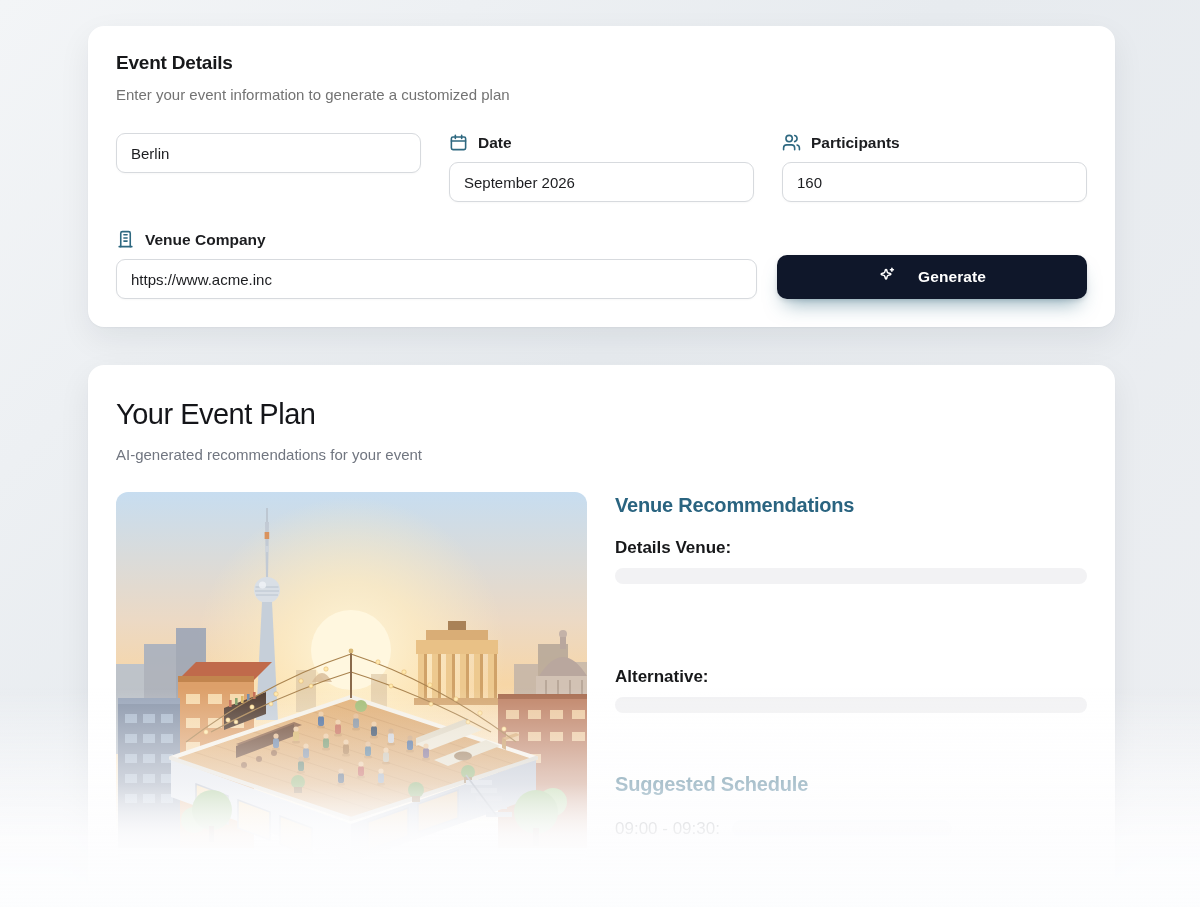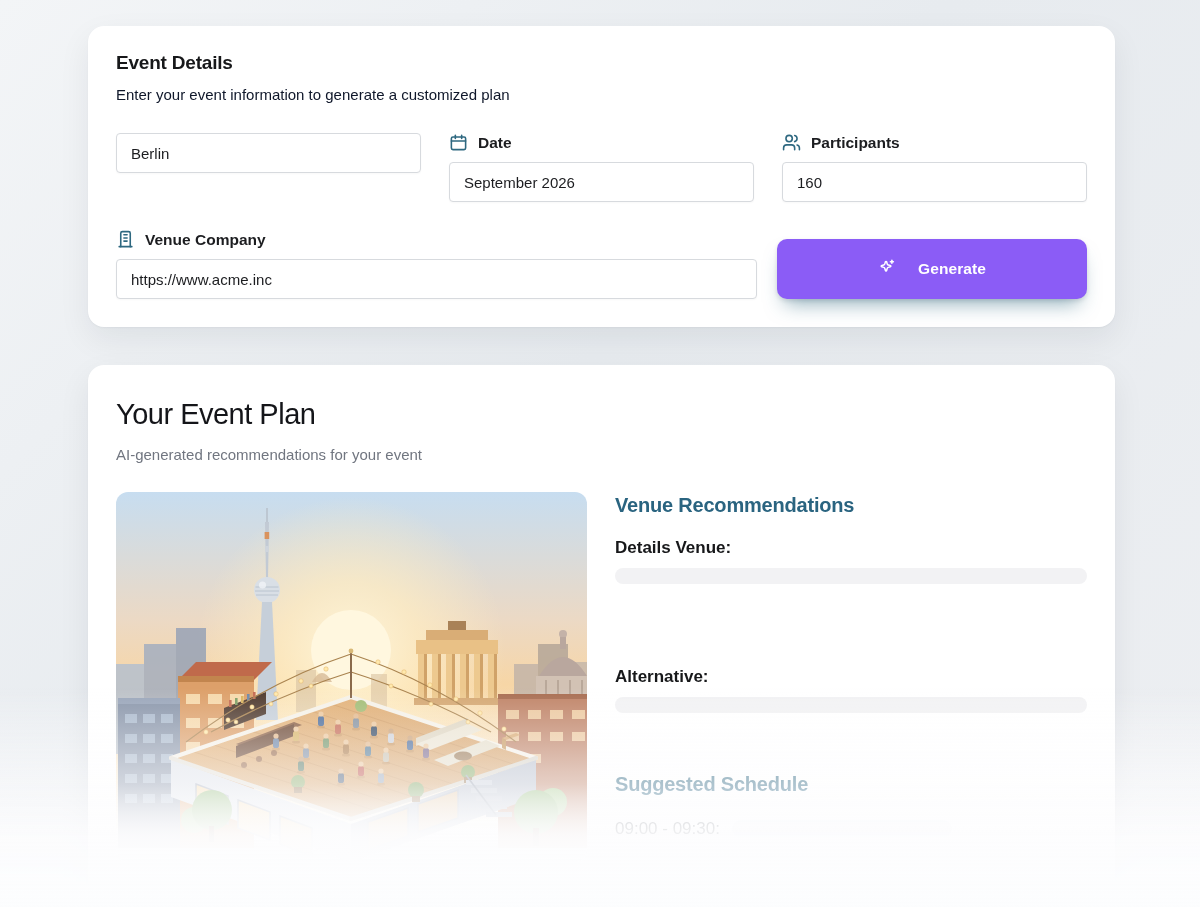--- a/index.html
+++ b/index.html
@@ -12,41 +12,41 @@
   }
   .container { position: absolute; left: 88px; top: 0; width: 1027px; }
   .card {
     background: #ffffff;
     border-radius: 16px;
     box-shadow: 0 1px 2px rgba(16,24,40,.04), 0 12px 32px rgba(16,24,40,.07);
   }
   
   .card-details { margin-top: 26px; padding: 26px 28px 28px; }
   .details-title { font-size: 19px; font-weight: 700; letter-spacing: -0.2px; margin-bottom: 12px; }
-  .details-subtitle { font-size: 15px; color: #0f172a; margin-bottom: 30px; }
+  .details-subtitle { font-size: 15px; color: #737373; margin-bottom: 30px; }
   .fields-grid { display: grid; grid-template-columns: repeat(3, 1fr); gap: 28px; margin-bottom: 28px; }
   .field-label {
     display: flex; align-items: center; gap: 10px;
     font-size: 15.5px; font-weight: 600; color: #1c1d20; margin-bottom: 10px;
   }
   .field-label .icn { display: inline-flex; color: #2e6880; flex: 0 0 auto; }
   .icn svg { width: 19px; height: 19px; stroke: currentColor; fill: none; stroke-width: 2; stroke-linecap: round; stroke-linejoin: round; }
   .text-input {
     width: 100%; height: 40px;
-    border: 1px solid #d7dade; border-radius: 4px;
+    border: 1px solid #d7dade; border-radius: 9px;
     padding: 0 14px; font-size: 15px; color: #1c1d20;
     font-family: "Liberation Sans", sans-serif;
     background: #fff; box-shadow: 0 1px 2px rgba(16,24,40,.03);
     outline: none;
   }
   .row2 { display: flex; gap: 20px; align-items: flex-end; }
   .company-col { flex: 1; }
   .generate-btn {
-    width: 310px; height: 60px; flex: 0 0 auto;
-    background: #8b5cf6; color: #ffffff; border: none; border-radius: 10px;
+    width: 310px; height: 44px; flex: 0 0 auto;
+    background: #0f172a; color: #ffffff; border: none; border-radius: 10px;
     font-family: "Liberation Sans", sans-serif;
     font-size: 15.5px; font-weight: 600; letter-spacing: 0.1px;
     display: flex; align-items: center; justify-content: center; gap: 22px;
     cursor: pointer;
     box-shadow: 0 12px 20px -8px rgba(46,104,128,.55), 0 2px 4px rgba(16,24,40,.12);
   }
   .generate-btn .icn svg { width: 18px; height: 18px; }
   
   .card-plan { margin-top: 38px; padding: 32px 28px 80px; min-height: 620px; }
   .plan-title { font-size: 29px; font-weight: 400; letter-spacing: -0.5px; line-height: 34px; margin-bottom: 14px; color: #141519; }

